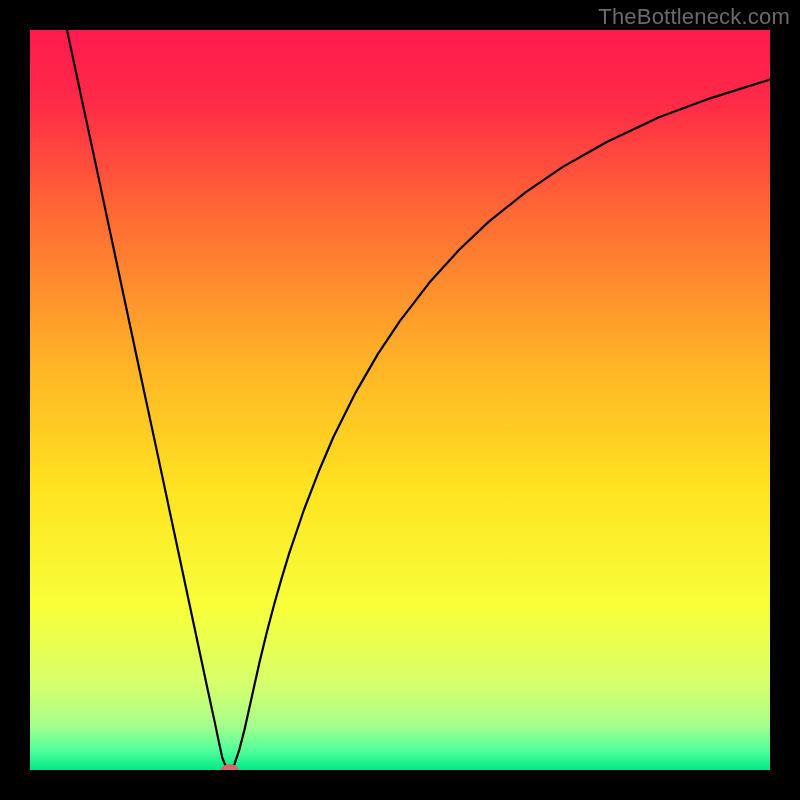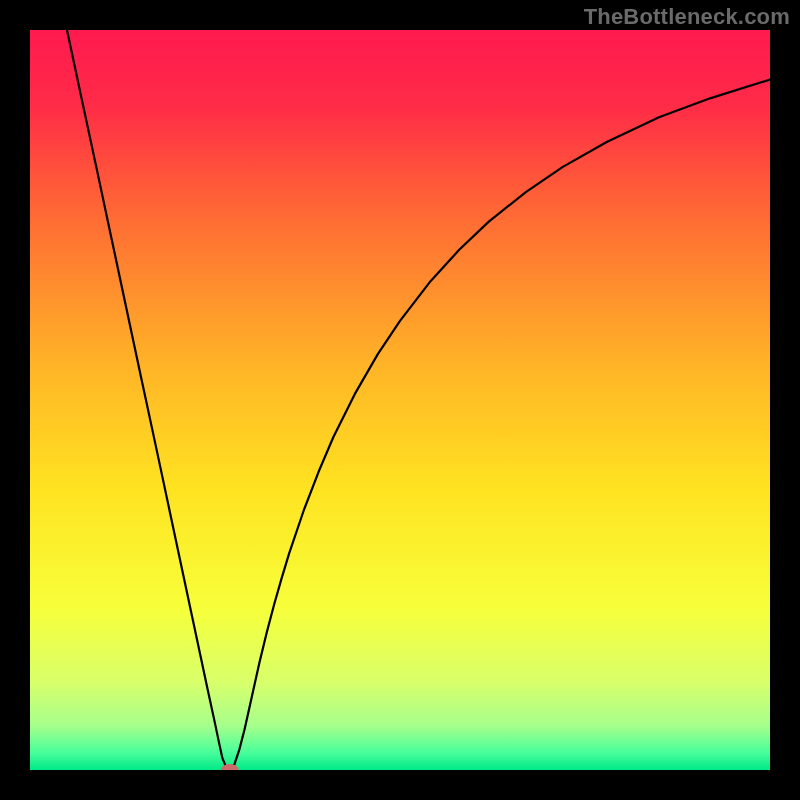--- a/index.html
+++ b/index.html
@@ -22,21 +22,21 @@
     top: 30px;
     width: 740px;
     height: 740px;
   }
   .watermark {
     position: absolute;
     top: 4px;
     right: 10px;
     font-family: Arial, Helvetica, sans-serif;
     font-size: 22px;
-    font-weight: bold;
+    font-weight: normal;
     color: #6a6a6a;
     letter-spacing: 0.2px;
     user-select: none;
   }
   svg { display: block; }
 </style>
 </head>
 <body>
 
 <div class="frame">

